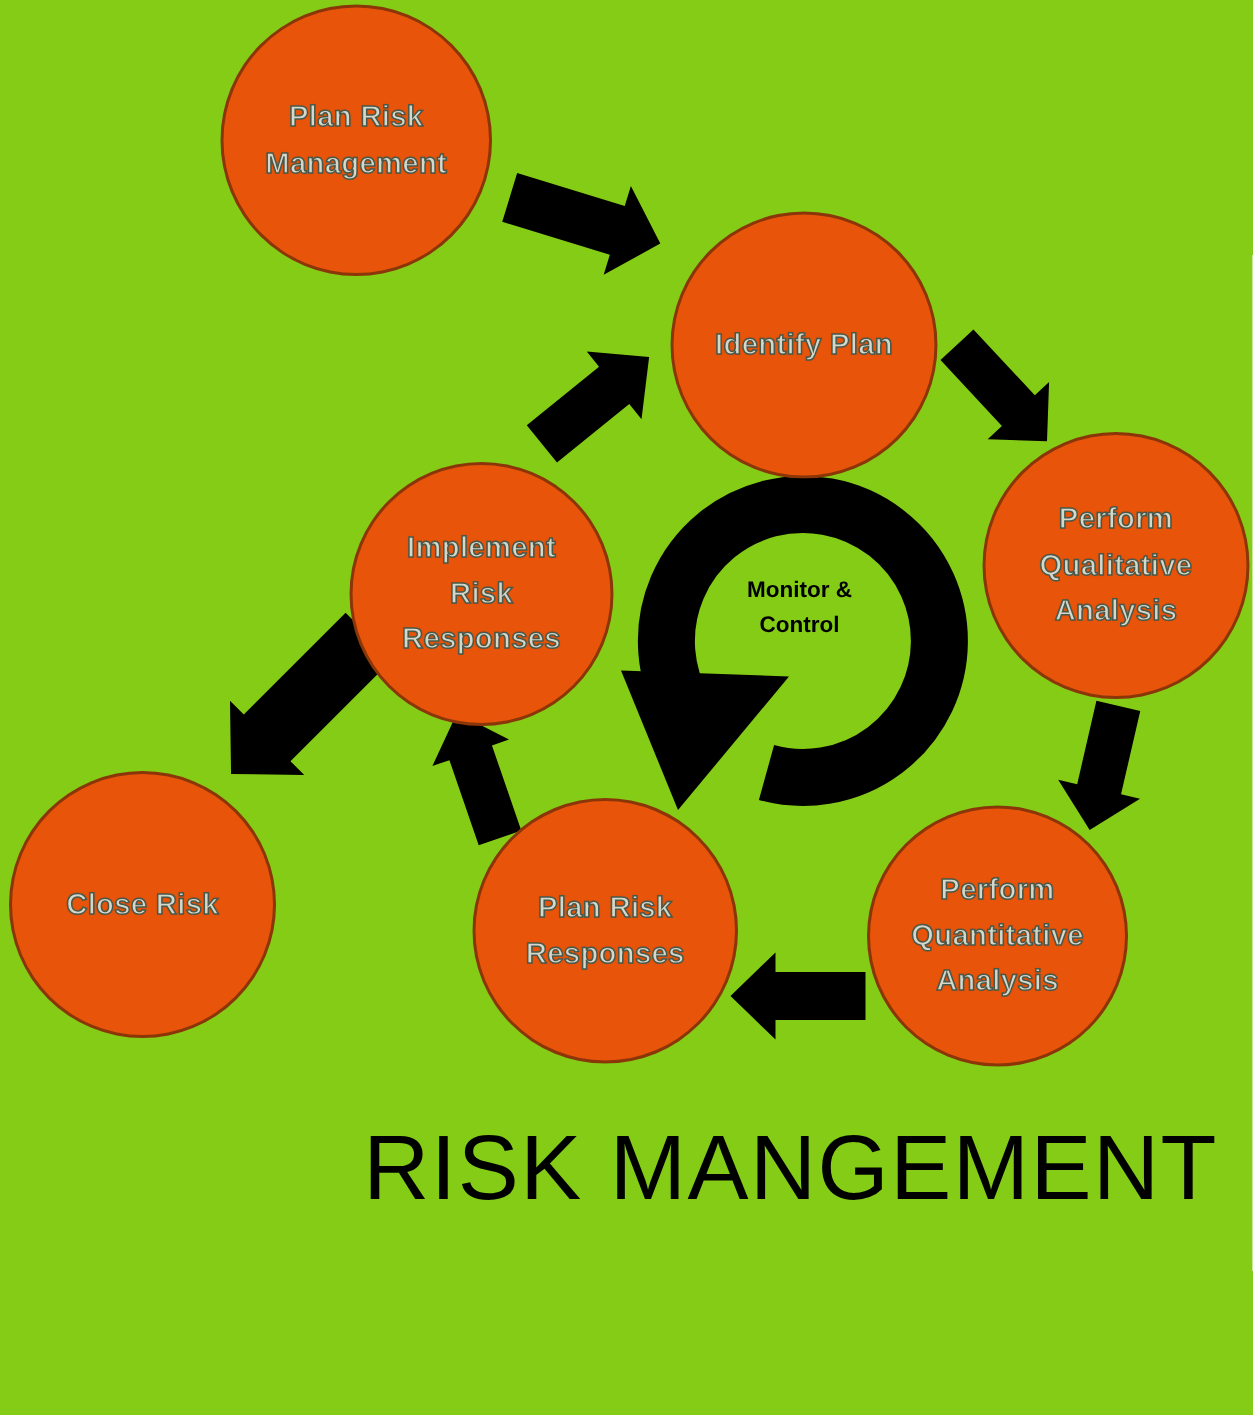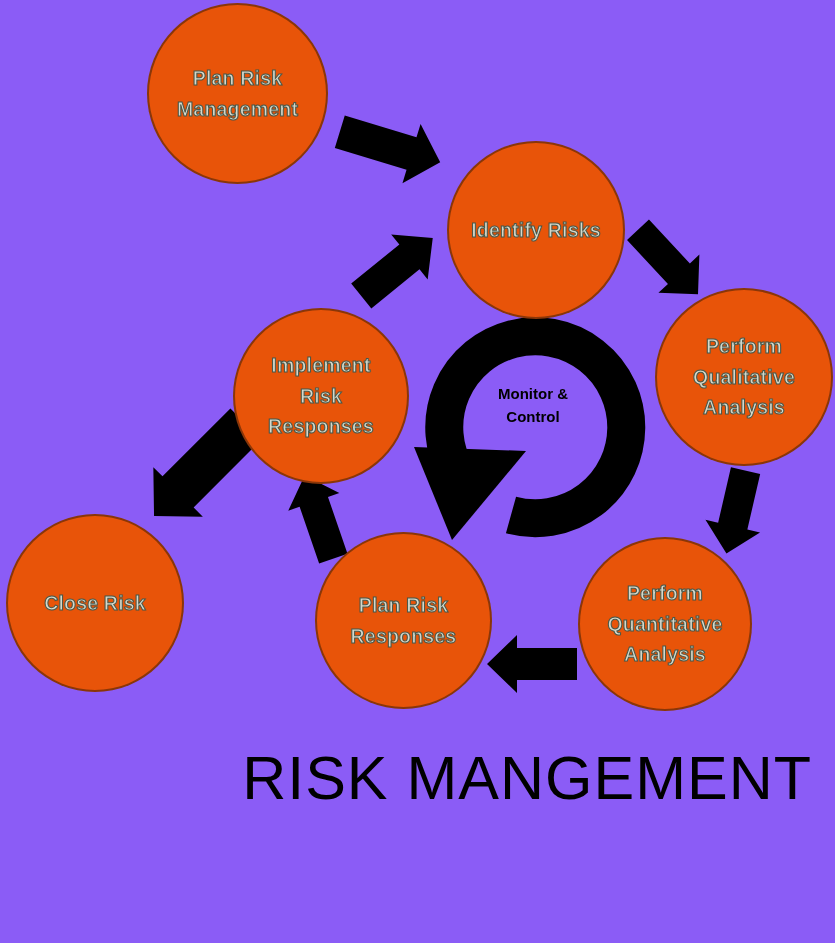--- a/index.html
+++ b/index.html
@@ -1,19 +1,19 @@
 <!DOCTYPE html>
 <html><head>
 <meta charset="utf-8">
 <style>
   html,body{margin:0;padding:0;background:#ffffff;}
   .canvas{
     position:relative;
     width:835px;height:943px;
-    background:#8b5cf6;
+    background:#84cc16;
     font-family:"Liberation Sans", sans-serif;
     overflow:hidden;
   }
   .arrow-layer{position:absolute;left:0;top:0;width:835px;height:943px;}
   .node{
     position:absolute;
     border-radius:50%;
     background:#E85409;
     border:2px solid rgba(60,30,8,0.55);
     box-sizing:border-box;
@@ -73,21 +73,21 @@
 
     <path d="M 456,472 A 91 91 0 1 1 511,515" fill="none" stroke="#000" stroke-width="38"></path>
     <polygon points="414,447 526,451 452,540" fill="#000"></polygon>
   </svg>
 
   <div class="node n1">
     <span class="node-label">Plan Risk
 Management</span>
   </div>
   <div class="node n2">
-    <span class="node-label">Identify Risks</span>
+    <span class="node-label">Identify Plan</span>
   </div>
   <div class="node n3">
     <span class="node-label">Perform
 Qualitative
 Analysis</span>
   </div>
   <div class="node n4">
     <span class="node-label">Perform
 Quantitative
 Analysis</span>

